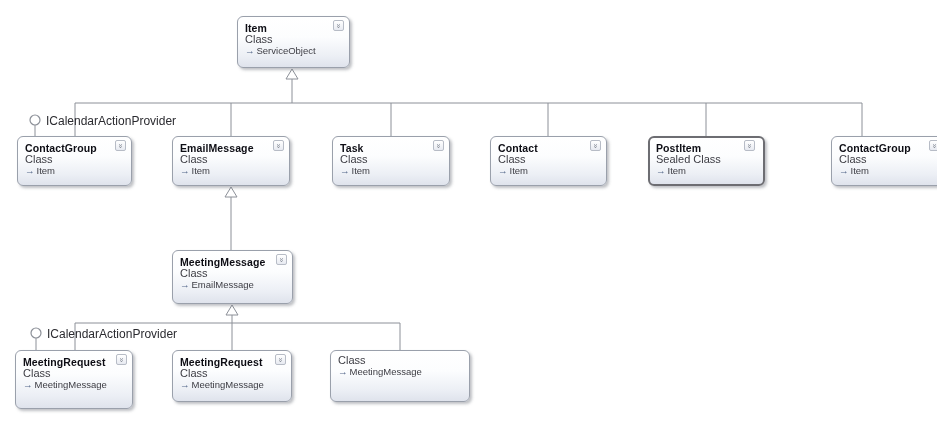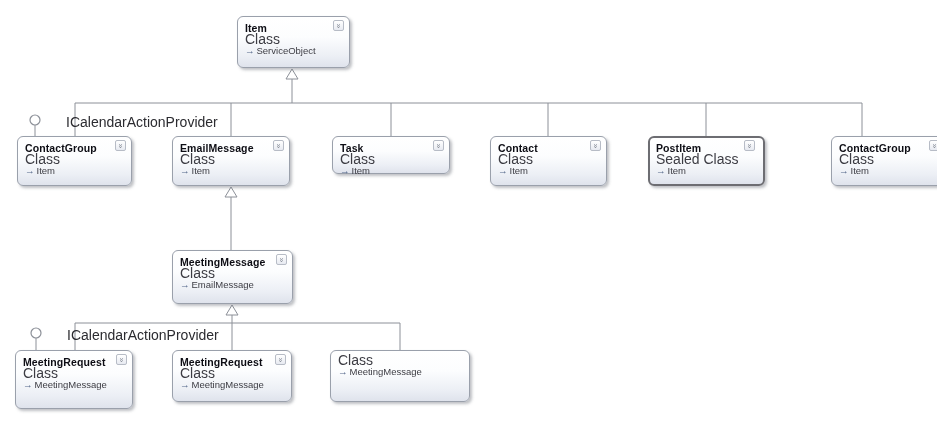--- a/index.html
+++ b/index.html
@@ -23,24 +23,24 @@
   .title-row{position:relative;height:13px;line-height:13px;white-space:nowrap;}
   .title{font-size:10.5px;font-weight:bold;color:#0d0d14;letter-spacing:0.1px;}
   .chev{
     position:absolute;right:0;top:0;width:11px;height:11px;box-sizing:border-box;
     border:1px solid #b7bcc6;border-radius:2px;
     background:linear-gradient(180deg,#ffffff,#e7eaf1);
     display:flex;align-items:center;justify-content:center;
     color:#767d88;cursor:pointer;
   }
   .chev-glyph{display:inline-block;transform:rotate(90deg);font-size:8px;line-height:1;}
-  .kind{font-size:14px;color:#3c3c43;line-height:12px;white-space:nowrap;}
+  .kind{font-size:11px;color:#3c3c43;line-height:12px;white-space:nowrap;}
   .base-row{font-size:9.5px;color:#3c3c43;line-height:12px;white-space:nowrap;}
   .arrow{color:#55688a;font-size:9.5px;margin-right:2px;}
-  .iface-label{position:absolute;font-size:14px;color:#2b2b30;white-space:nowrap;margin-left:20px;}
+  .iface-label{position:absolute;font-size:12px;color:#2b2b30;white-space:nowrap;}
 </style>
 </head>
 <body>
 
 <div class="canvas">
 
   <svg class="connectors">
 
     <g>
       <line x1="292" y1="79" x2="292" y2="103"></line>
@@ -113,21 +113,21 @@
       <span class="chev">
           <span class="chev-glyph">»</span>
         </span>
     </div>
     <div class="kind">Class</div>
     <div class="base-row">
       <span class="arrow">→</span><span>Item</span>
     </div>
   </div>
 
-  <div class="class-box" style="left:332px;top:136px;width:118px;height:38px">
+  <div class="class-box" style="left:332px;top:136px;width:118px;height:50px">
     <div class="title-row">
       <span class="title">Task</span>
       <span class="chev">
           <span class="chev-glyph">»</span>
         </span>
     </div>
     <div class="kind">Class</div>
     <div class="base-row">
       <span class="arrow">→</span><span>Item</span>
     </div>

